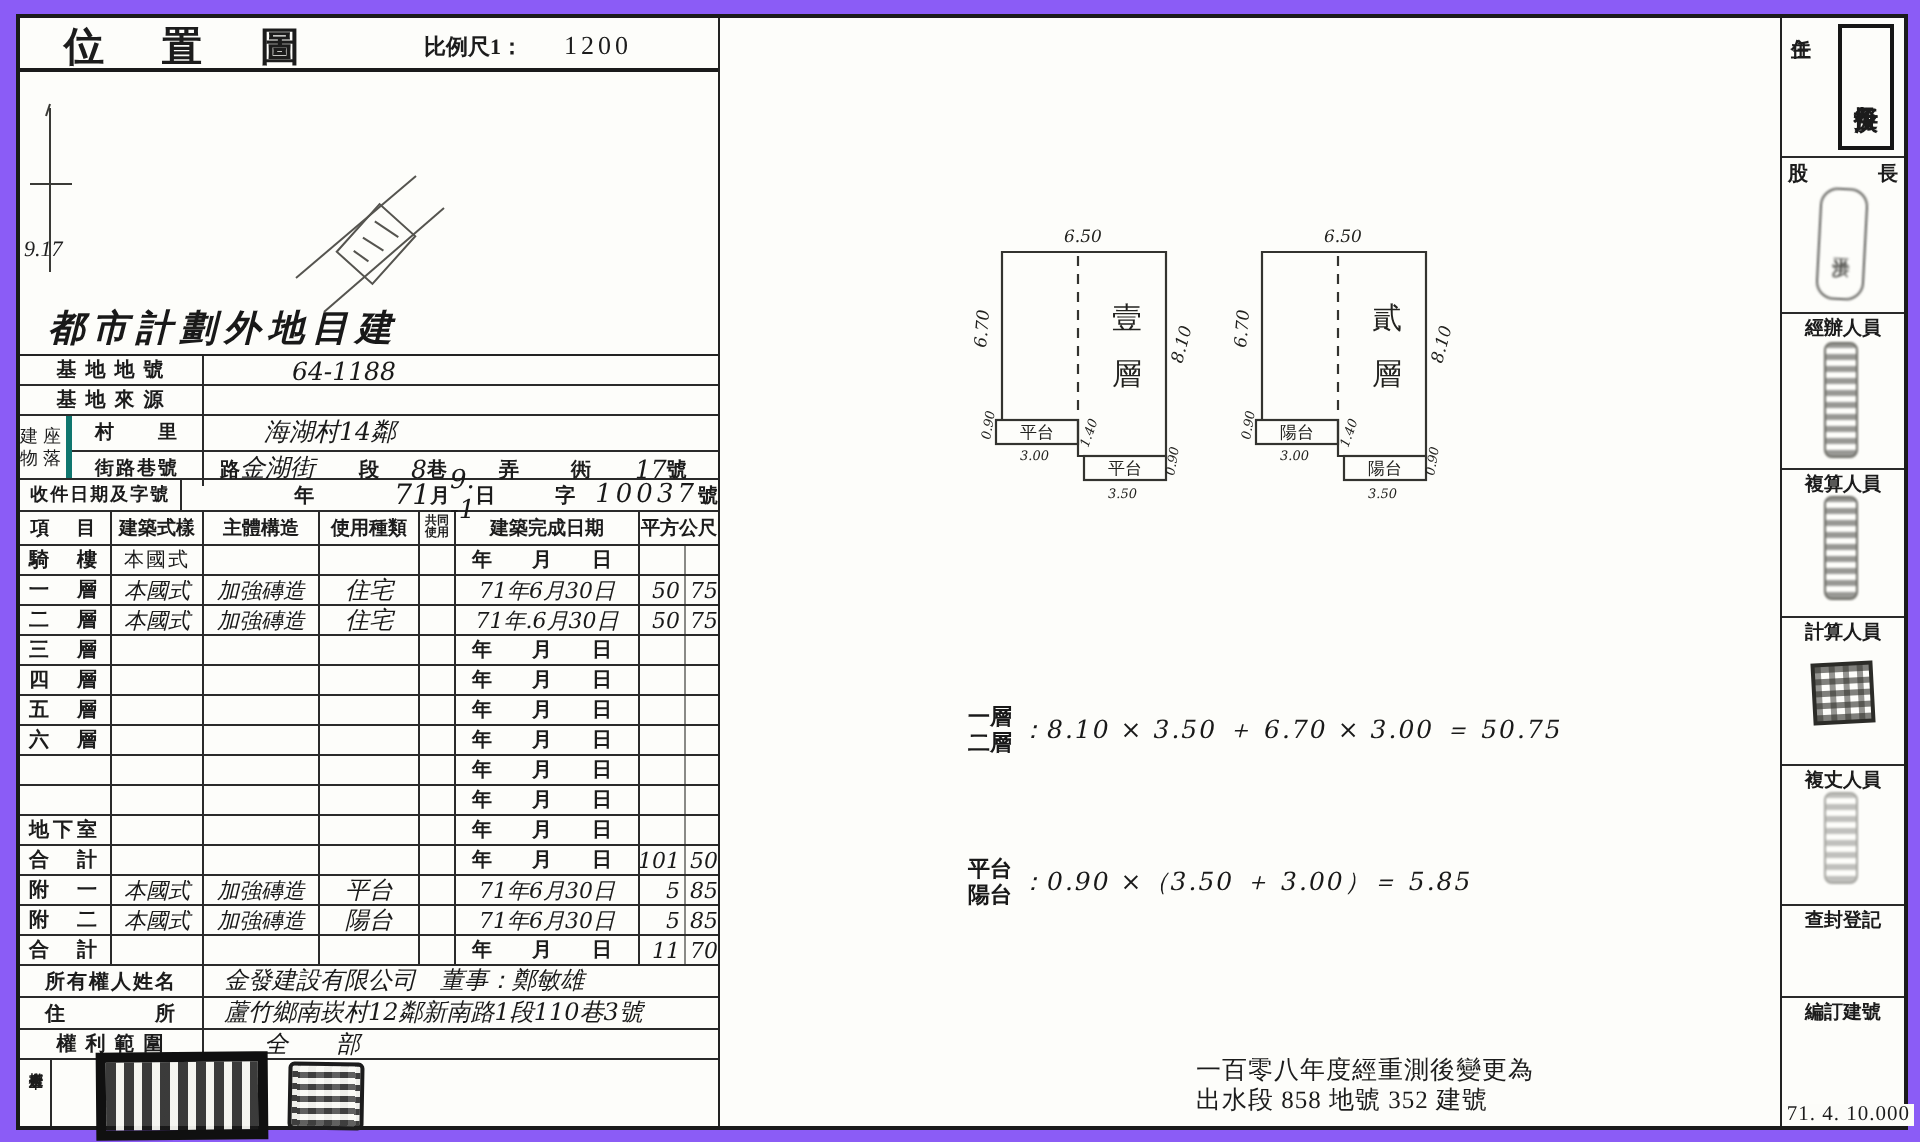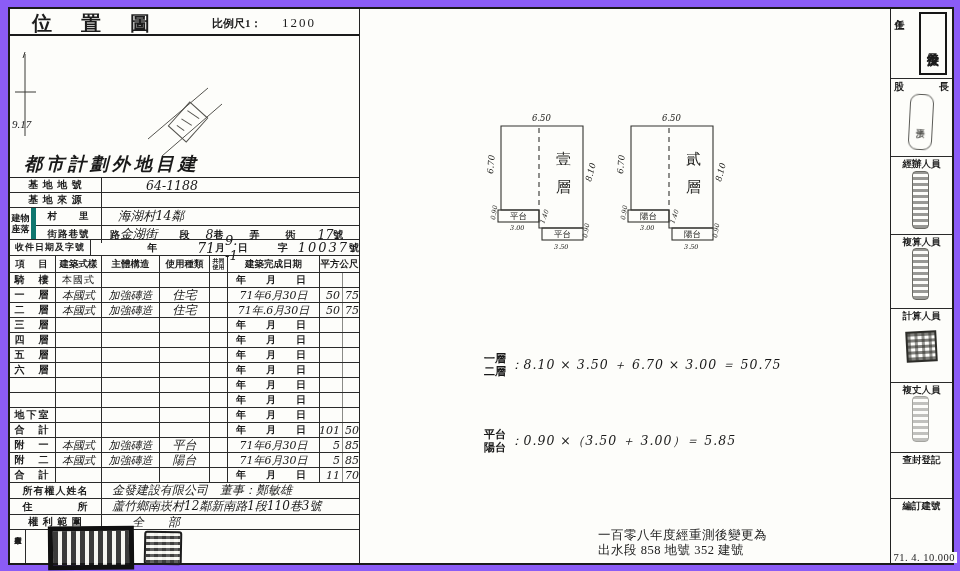--- a/index.html
+++ b/index.html
@@ -20,21 +20,21 @@
   .scale-value { position:absolute; left:272px; top:6px; font-size:13px; letter-spacing:2px; }
   .map-area { position:relative; height:141px; }
   .zoning-note { position:absolute; left:14px; bottom:1px; font-size:18px; letter-spacing:4px; font-weight:bold; }
 
   .row { display:flex; border-bottom:1px solid #2a2a2a; align-items:stretch; }
   .lab { width:92px; border-right:1px solid #2a2a2a; font-weight:bold; font-size:10px; display:flex; align-items:center; justify-content:center; letter-spacing:1px; }
   .val { flex:1; display:flex; align-items:center; position:relative; }
   .h15 { height:15px; } .h16 { height:16px; }
 
   .locwrap { display:flex; height:32px; border-bottom:1px solid #2a2a2a; }
-  .loccol { width:26px; border-right:5px solid #0f766e; font-size:9px; font-weight:bold; display:flex; flex-direction:column; align-items:center; justify-content:center; line-height:11px; }
+  .loccol { width:26px; border-right:3px solid #0f766e; font-size:9px; font-weight:normal; display:flex; flex-direction:row; align-items:center; justify-content:center; line-height:11px; }
   .locrows { flex:1; display:flex; flex-direction:column; }
   .subrow { flex:1; display:flex; }
   .subrow:first-child { border-bottom:1px solid #2a2a2a; }
   .sublab { width:66px; border-right:1px solid #2a2a2a; font-size:9.5px; font-weight:bold; display:flex; align-items:center; justify-content:center; letter-spacing:1px; }
   .subval { flex:1; display:flex; align-items:center; }
 
   .hv { font-size:12.5px; }
   .seg { font-size:10px; font-weight:bold; }
 
   
@@ -152,21 +152,21 @@
 
       <div class="locwrap">
         <div class="loccol">
           <span>建物</span>
           <span>座落</span>
         </div>
         <div class="locrows">
           <div class="subrow">
             <div class="sublab">村　　里</div>
             <div class="subval">
-                <span class="hand hv" style="margin-left:16px">海湖村14鄰</span>
+                <span class="hand hv" style="margin-left:30px">海湖村14鄰</span>
               </div>
           </div>
           <div class="subrow">
             <div class="sublab">街路巷號</div>
             <div class="subval">
               <span class="seg" style="margin-left:8px">路</span>
               <span class="hand hv">金湖街</span>
               <span class="seg" style="margin-left:22px">段</span>
               <span class="hand hv" style="margin-left:16px">8</span>
               <span class="seg">巷</span>

